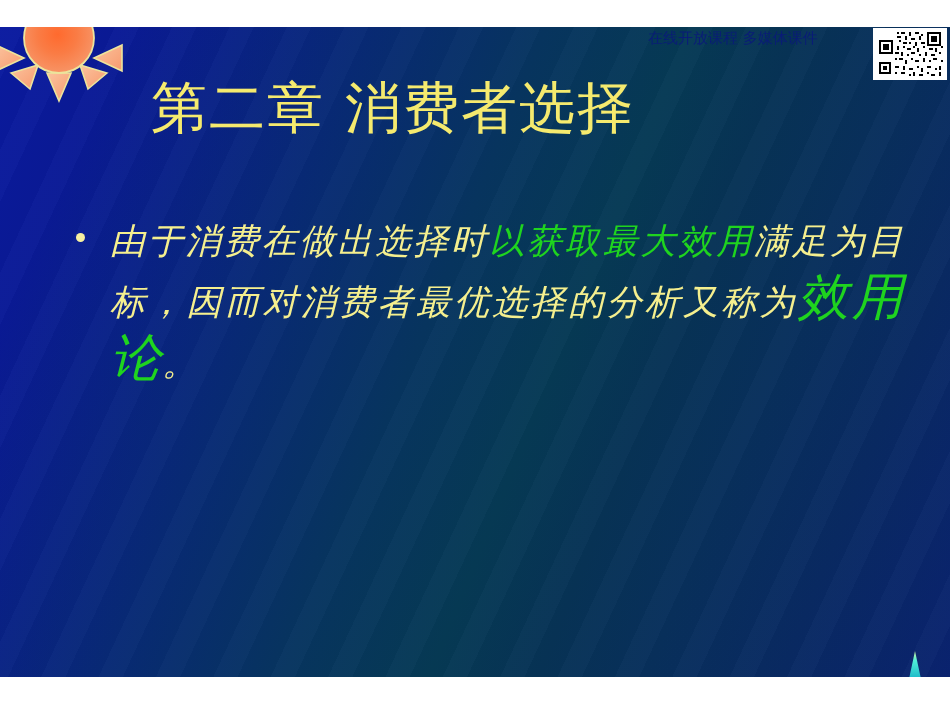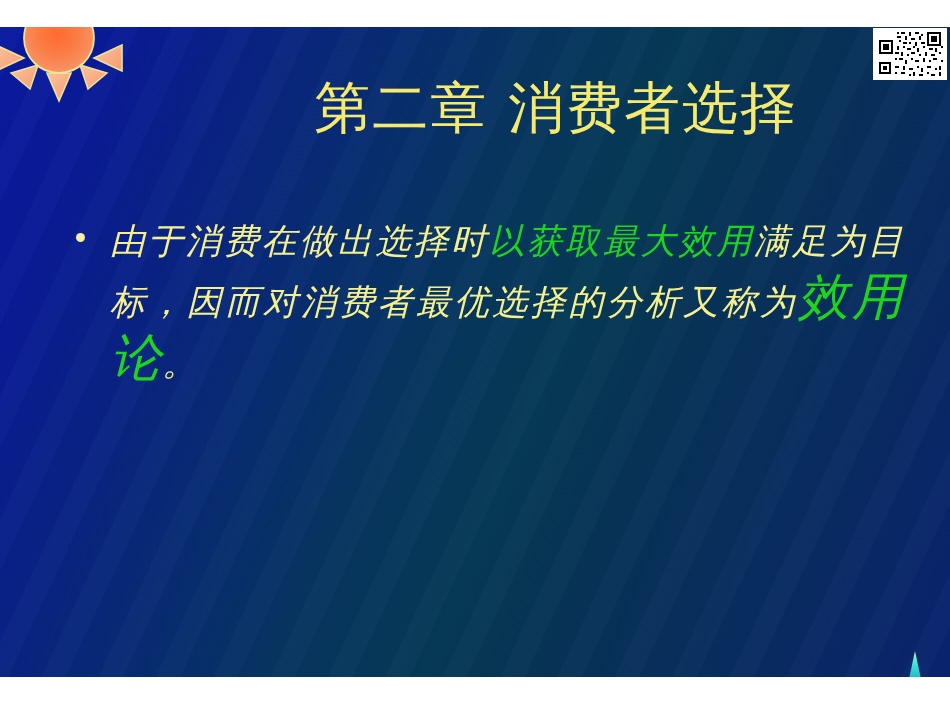--- a/index.html
+++ b/index.html
@@ -98,30 +98,29 @@
     box-sizing: border-box;
   }
   #qr-code svg { display: block; }
 
   
   #slide-title {
     position: absolute;
     left: 0;
     top: 48px;
     width: 786px;
-    text-align: right;
+    text-align: center;
     z-index: 3;
     color: #f5ea6e;
     font-family: "DejaVu Serif", serif;
     font-size: 56px;
     line-height: 66px;
     font-weight: 400;
     letter-spacing: 2px;
     white-space: nowrap;
-    padding-left: 12px;
   }
 
   
   #body-block {
     position: absolute;
     left: 62px;
     top: 185px;
     width: 842px;
     z-index: 3;
   }
@@ -195,20 +194,21 @@
         <polygon points="2,48 2,74 30,61" fill="url(#rayGrad)" stroke="#ece49c" stroke-width="1.6"></polygon>
         <polygon points="128,48 128,74 100,61" fill="url(#rayGrad)" stroke="#ece49c" stroke-width="1.6"></polygon>
         <polygon points="17,76 36,92 44,68" fill="url(#rayGrad)" stroke="#ece49c" stroke-width="1.6"></polygon>
         <polygon points="113,76 94,92 86,68" fill="url(#rayGrad)" stroke="#ece49c" stroke-width="1.6"></polygon>
         <polygon points="53,76 77,76 65,104" fill="url(#rayGrad)" stroke="#ece49c" stroke-width="1.6"></polygon>
 
         <circle cx="65" cy="41" r="35" fill="url(#sunCore)" stroke="#ece49c" stroke-width="1.8"></circle>
       </svg>
     </div>
 
+    <div id="course-line">在线开放课程 多媒体课件</div>
 
     <div id="qr-code">
       <svg width="74" height="52" viewBox="0 0 37 26" xmlns="http://www.w3.org/2000/svg" shape-rendering="crispEdges">
         <rect x="0" y="0" width="37" height="26" fill="#ffffff"></rect>
         <g fill="#000000">
 
           <rect x="3" y="6" width="7" height="7"></rect>
           <rect x="4" y="7" width="5" height="5" fill="#ffffff"></rect>
           <rect x="5" y="8" width="3" height="3"></rect>
 

